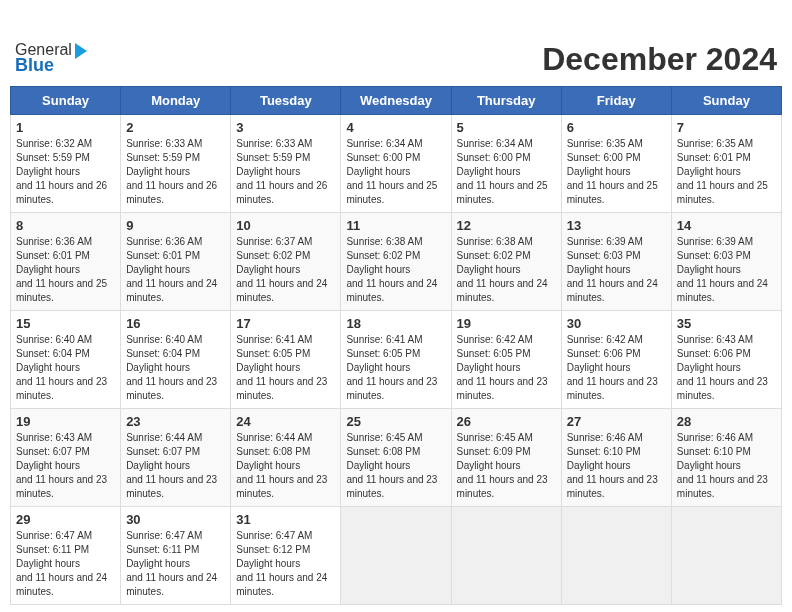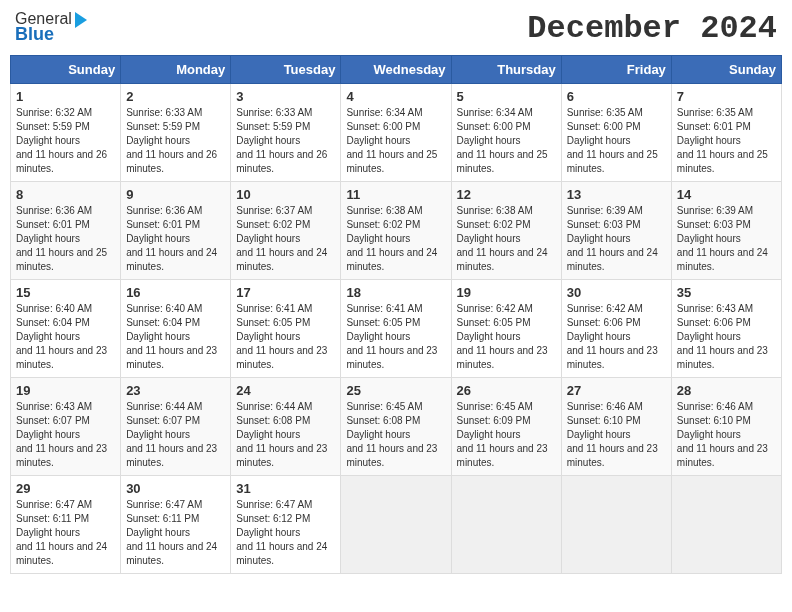--- a/index.html
+++ b/index.html
@@ -9,59 +9,59 @@
       width: 792px;
       min-height: 612px;
       padding: 10px;
     }
     .header {
       display: flex;
       justify-content: space-between;
       align-items: flex-start;
       margin-bottom: 8px;
       padding: 0 5px;
+      margin-top: 31px;
     }
     .logo {
       display: flex;
       flex-direction: column;
       align-items: flex-start;
     }
     .logo-general { color: #333; }
     .logo-arrow {
       display: inline-block;
       width: 0;
       height: 0;
       border-top: 8px solid transparent;
       border-bottom: 8px solid transparent;
       border-left: 12px solid #1a9ee0;
       margin-left: 3px;
       vertical-align: middle;
     }
     .title-block {
       text-align: left;
-      font-family: Liberation Mono, monospace;
     }
     .month-title {
       font-size: 32px;
       font-weight: bold;
       color: #333;
     }
     .location-title {
       font-size: 18px;
       color: #555;
     }
     .calendar {
       width: 100%;
       border-collapse: collapse;
       border: 1px solid #ccc;
     }
     .calendar th {
       background: #3b6cb7;
       color: #fff;
-      text-align: right;
+      text-align: center;
       padding: 6px 5px;
       font-size: 13px;
       font-weight: bold;
       border: 1px solid #2a5aa0;
     }
     .calendar td {
       vertical-align: top;
       padding: 5px 5px;
       border: 1px solid #ddd;
       font-size: 10.5px;

